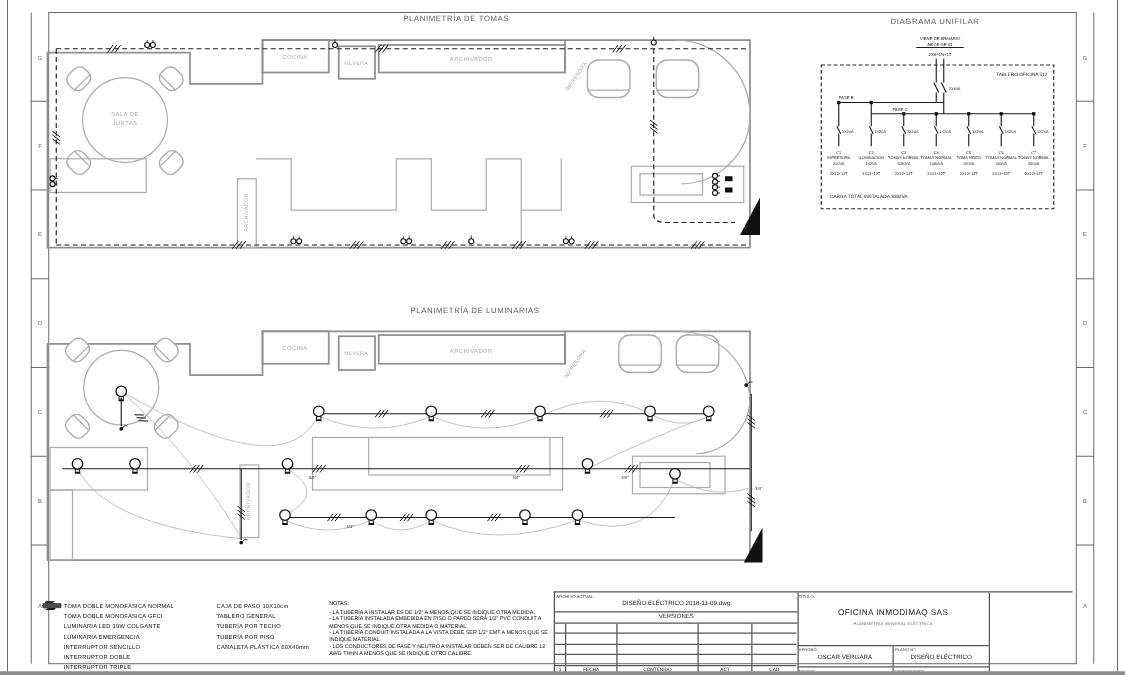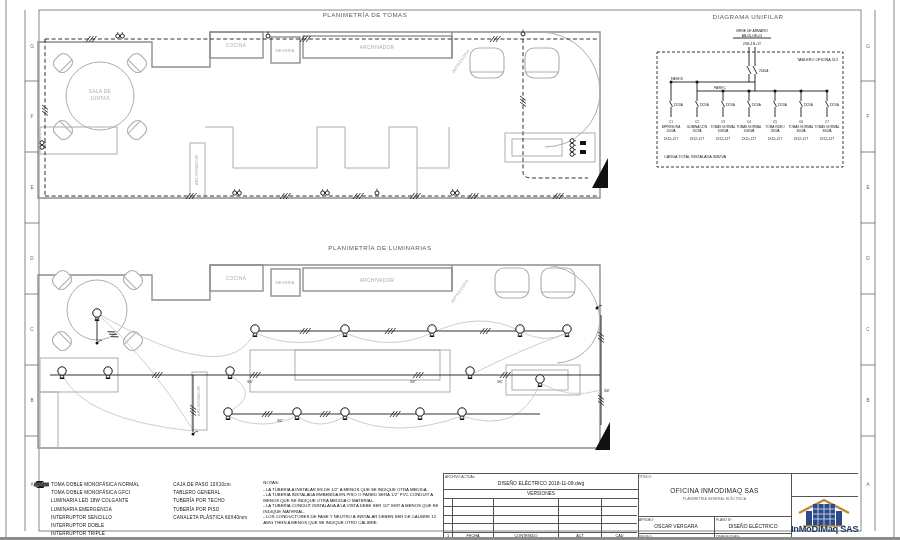--- a/index.html
+++ b/index.html
@@ -608,36 +608,17 @@
         <span class="mini">REVISÓ:</span>
 
       </div>
       <div class="tb-cell">
         <span class="mini">DIMENSIONES:</span>
         <div class="val"></div>
       </div>
     </div>
   </div>
 
-  <div class="tb-logo">
-    <div class="frame"></div>
-    <svg width="67" height="50" style="position:absolute;left:0;top:22px;">
-      <path d="M8,17 L33,4 L58,17" stroke="#c08a2e" stroke-width="2.4" fill="none"></path>
-      <rect x="15" y="15" width="6" height="15" fill="#2b4a8b"></rect>
-      <rect x="45" y="15" width="6" height="15" fill="#2b4a8b"></rect>
-      <rect x="22" y="8" width="22" height="22" fill="#2b4a8b"></rect>
-      <g stroke="#ffffff" stroke-width=".8" opacity=".85">
-        <line x1="27" y1="8" x2="27" y2="30"></line>
-            <line x1="33" y1="8" x2="33" y2="30"></line>
-            <line x1="39" y1="8" x2="39" y2="30"></line>
-        <line x1="22" y1="13" x2="44" y2="13"></line>
-            <line x1="22" y1="18" x2="44" y2="18"></line>
-            <line x1="22" y1="23" x2="44" y2="23"></line>
-      </g>
-      <line x1="12" y1="30" x2="54" y2="30" stroke="#c08a2e" stroke-width="1.4"></line>
-    </svg>
-    <div class="logo-name">InMoDiMaq SAS</div>
-  </div>
 </div>
 
 <div class="bottom-edge"></div>
 
 </div>
 
 </body></html>

